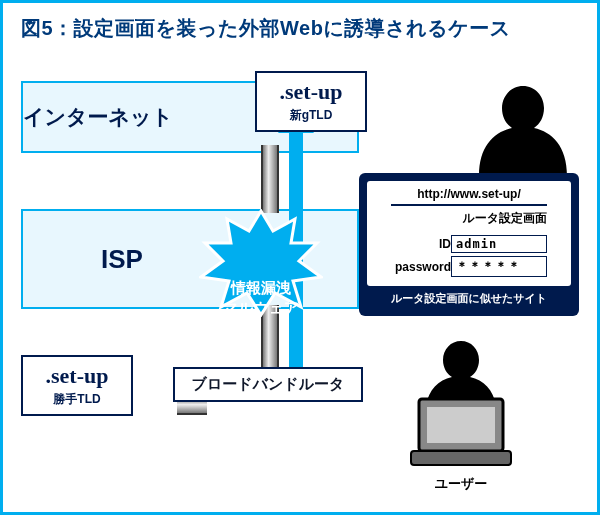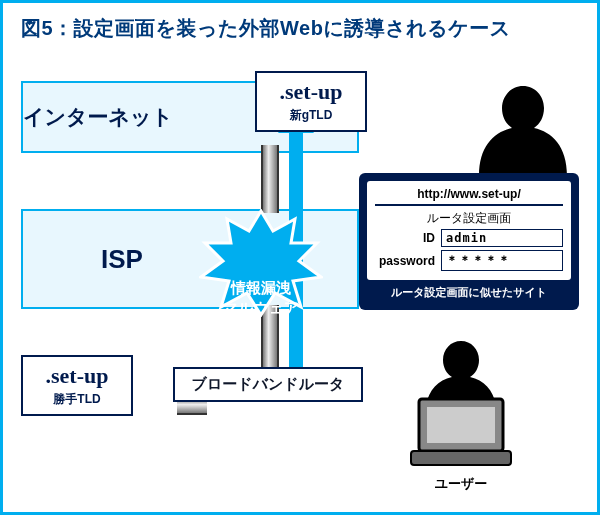--- a/index.html
+++ b/index.html
@@ -26,24 +26,24 @@
   .pipe.p3 { left: 162px; top: 332px; height: 30px; transform: rotate(90deg); }
 
   .arrow { position: absolute; left: 268px; top: 72px; width: 14px; height: 245px; background: #00aeef; }
   .arrow::before { content: ""; position: absolute; left: -11px; top: -22px; border-left: 18px solid transparent; border-right: 18px solid transparent; border-bottom: 24px solid #00aeef; }
 
   .burst { position: absolute; left: 178px; top: 150px; width: 124px; height: 108px; }
   .burst svg { position: absolute; inset: 0; }
   .burst .txt { position: absolute; inset: 0; display: flex; flex-direction: column; align-items: center; justify-content: flex-end; color: #fff; font-weight: bold; font-size: 15px; line-height: 1.3; }
 
   .attacker-box { position: absolute; right: 0; top: 114px; width: 220px; background: #001a4d; border-radius: 6px; padding: 8px 8px 10px; }
-  .attacker-inner { background: #fff; border-radius: 3px; padding: 6px 8px; font-size: 12px; }
+  .attacker-inner { background: #fff; border-radius: 3px; padding: 6px 24px; font-size: 12px; }
   .attacker-inner .url { text-align: center; font-weight: bold; border-bottom: 2px solid #001a4d; padding-bottom: 3px; margin-bottom: 4px; }
-  .attacker-inner .hdr { text-align: center; font-weight: normal; margin-bottom: 2px; }
-  .attacker-inner .row { display: flex; align-items: center; gap: 6px; margin-bottom: 3px; }
+  .attacker-inner .hdr { text-align: right; font-weight: bold; margin-bottom: 8px; }
+  .attacker-inner .row { display: flex; align-items: center; margin-bottom: 3px; }
   .attacker-inner .lbl { width: 60px; text-align: right; font-weight: bold; }
   .attacker-inner .fld { flex: 1; border: 1.5px solid #001a4d; padding: 1px 4px; font-weight: bold; text-align: left; font-family: monospace; letter-spacing: 1px; }
   .attacker-caption { color: #fff; font-weight: bold; font-size: 11px; text-align: center; margin-top: 5px; }
 
   .silhouette { position: absolute; }
   .silhouette.attacker { right: 6px; top: 22px; width: 100px; height: 95px; }
   .silhouette.user { right: 48px; top: 280px; width: 140px; text-align: center; }
   .silhouette.user .lbl { font-weight: bold; font-size: 13px; margin-top: 2px; }
 </style>
 </head>

